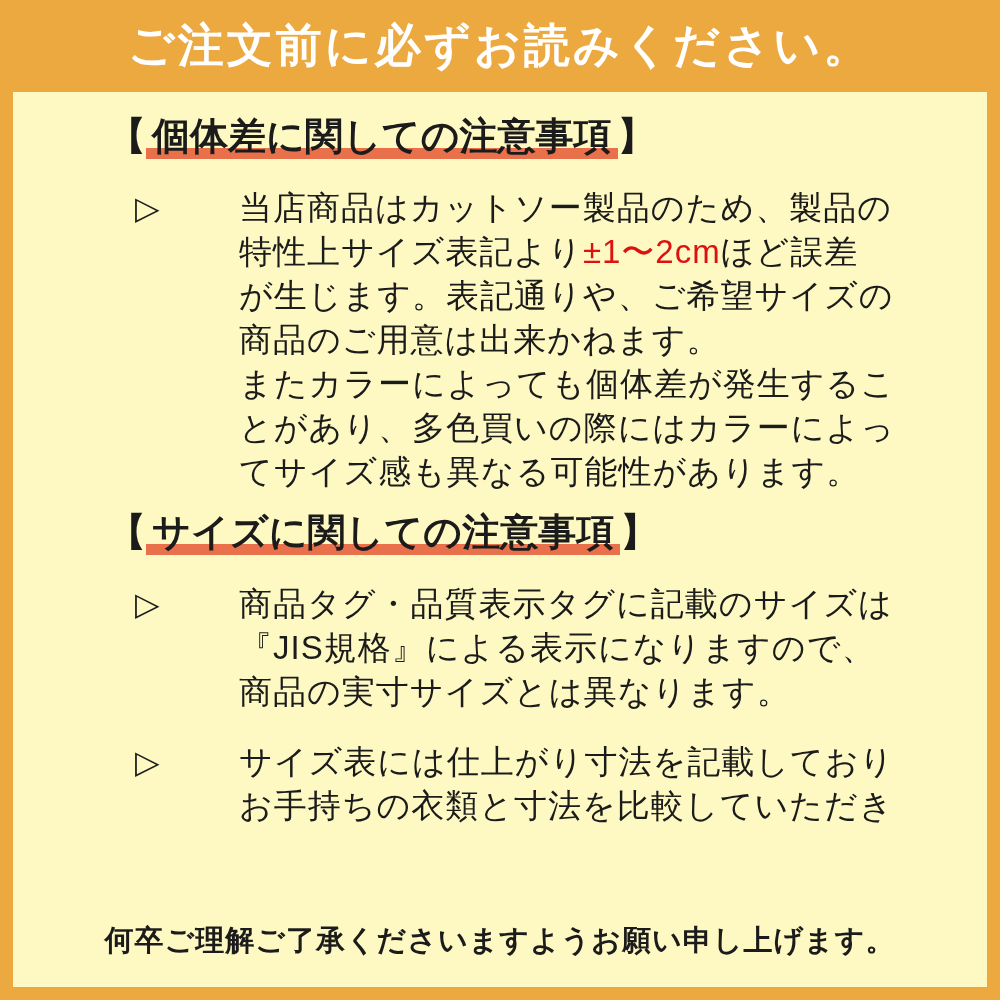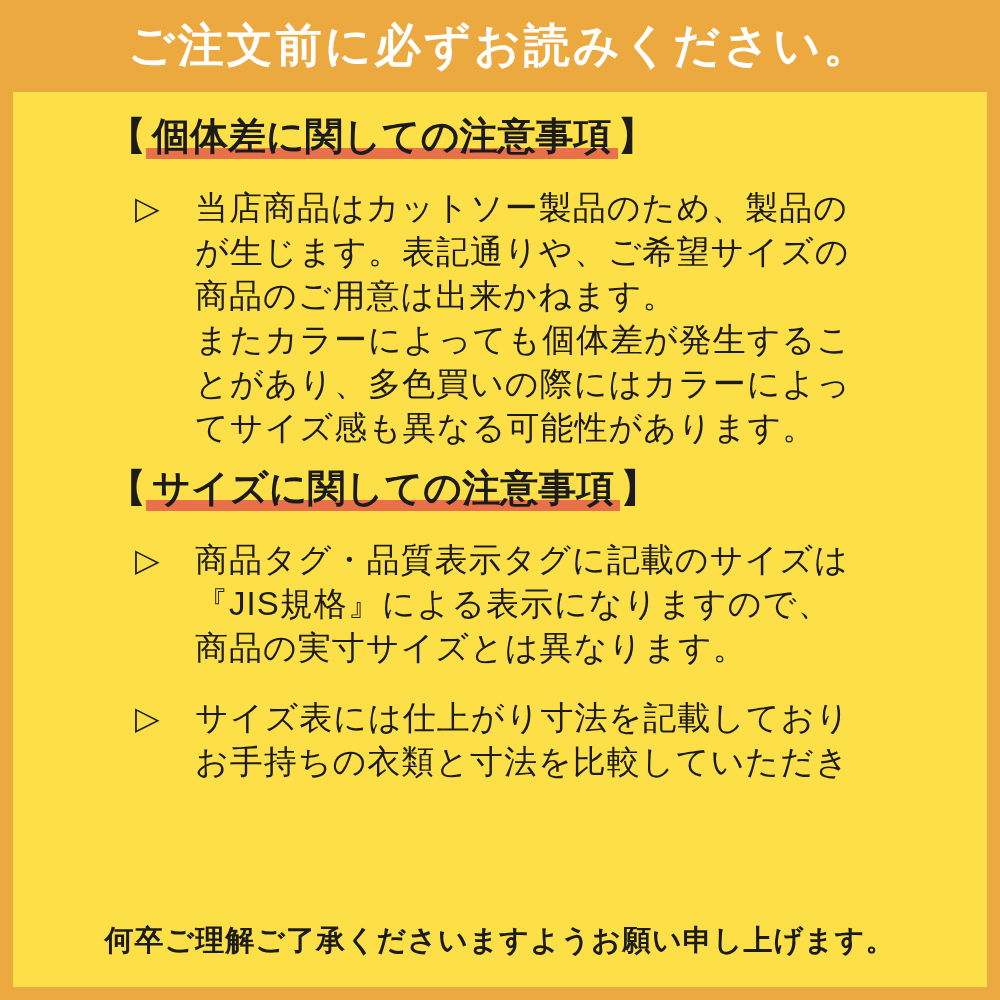--- a/index.html
+++ b/index.html
@@ -32,21 +32,21 @@
     color: #FFFFFF;
     font-size: 46px;
     font-weight: bold;
     letter-spacing: 3px;
     white-space: nowrap;
     font-family: Liberation Serif, serif;
   }
   .content {
     flex: 1;
     margin: 0 13px 13px;
-    background: #fde047;
+    background: #fef9c3;
     display: flex;
     flex-direction: column;
     overflow: hidden;
   }
   .section-heading {
     margin: 16px 0 0 95px;
     font-size: 38px;
     font-weight: bold;
     line-height: 56px;
     white-space: nowrap;
@@ -64,20 +64,21 @@
     flex: none;
     width: 60px;
     font-size: 32px;
     line-height: 44px;
     font-weight: normal;
   }
   .bullet-text {
     font-size: 33px;
     line-height: 44px;
     letter-spacing: 1px;
+    margin-left: 44px;
   }
   .bullet-text .line { white-space: nowrap; }
   .em-red { color: var(--red); }
   .sec2 { margin-top: 10px; }
   .bullet + .bullet { margin-top: 26px; }
   .footer {
     margin-top: auto;
     padding: 0 16px 26px;
     text-align: center;
   }
@@ -100,20 +101,21 @@
   <div class="content">
 
     <div class="section-heading">
       <span>【</span><span class="underlined">個体差に関しての注意事項</span><span>】</span>
     </div>
 
     <div class="bullet">
       <span class="bullet-marker">▷</span>
       <div class="bullet-text">
         <div class="line">当店商品はカットソー製品のため、製品の</div>
+        <div class="line"><span>特性上サイズ表記より</span><span class="em-red">±1〜2cm</span><span>ほど誤差</span></div>
         <div class="line">が生じます。表記通りや、ご希望サイズの</div>
         <div class="line">商品のご用意は出来かねます。</div>
         <div class="line">またカラーによっても個体差が発生するこ</div>
         <div class="line">とがあり、多色買いの際にはカラーによっ</div>
         <div class="line">てサイズ感も異なる可能性があります。</div>
       </div>
     </div>
 
     <div class="section-heading sec2">
       <span>【</span><span class="underlined">サイズに関しての注意事項</span><span>】</span>

